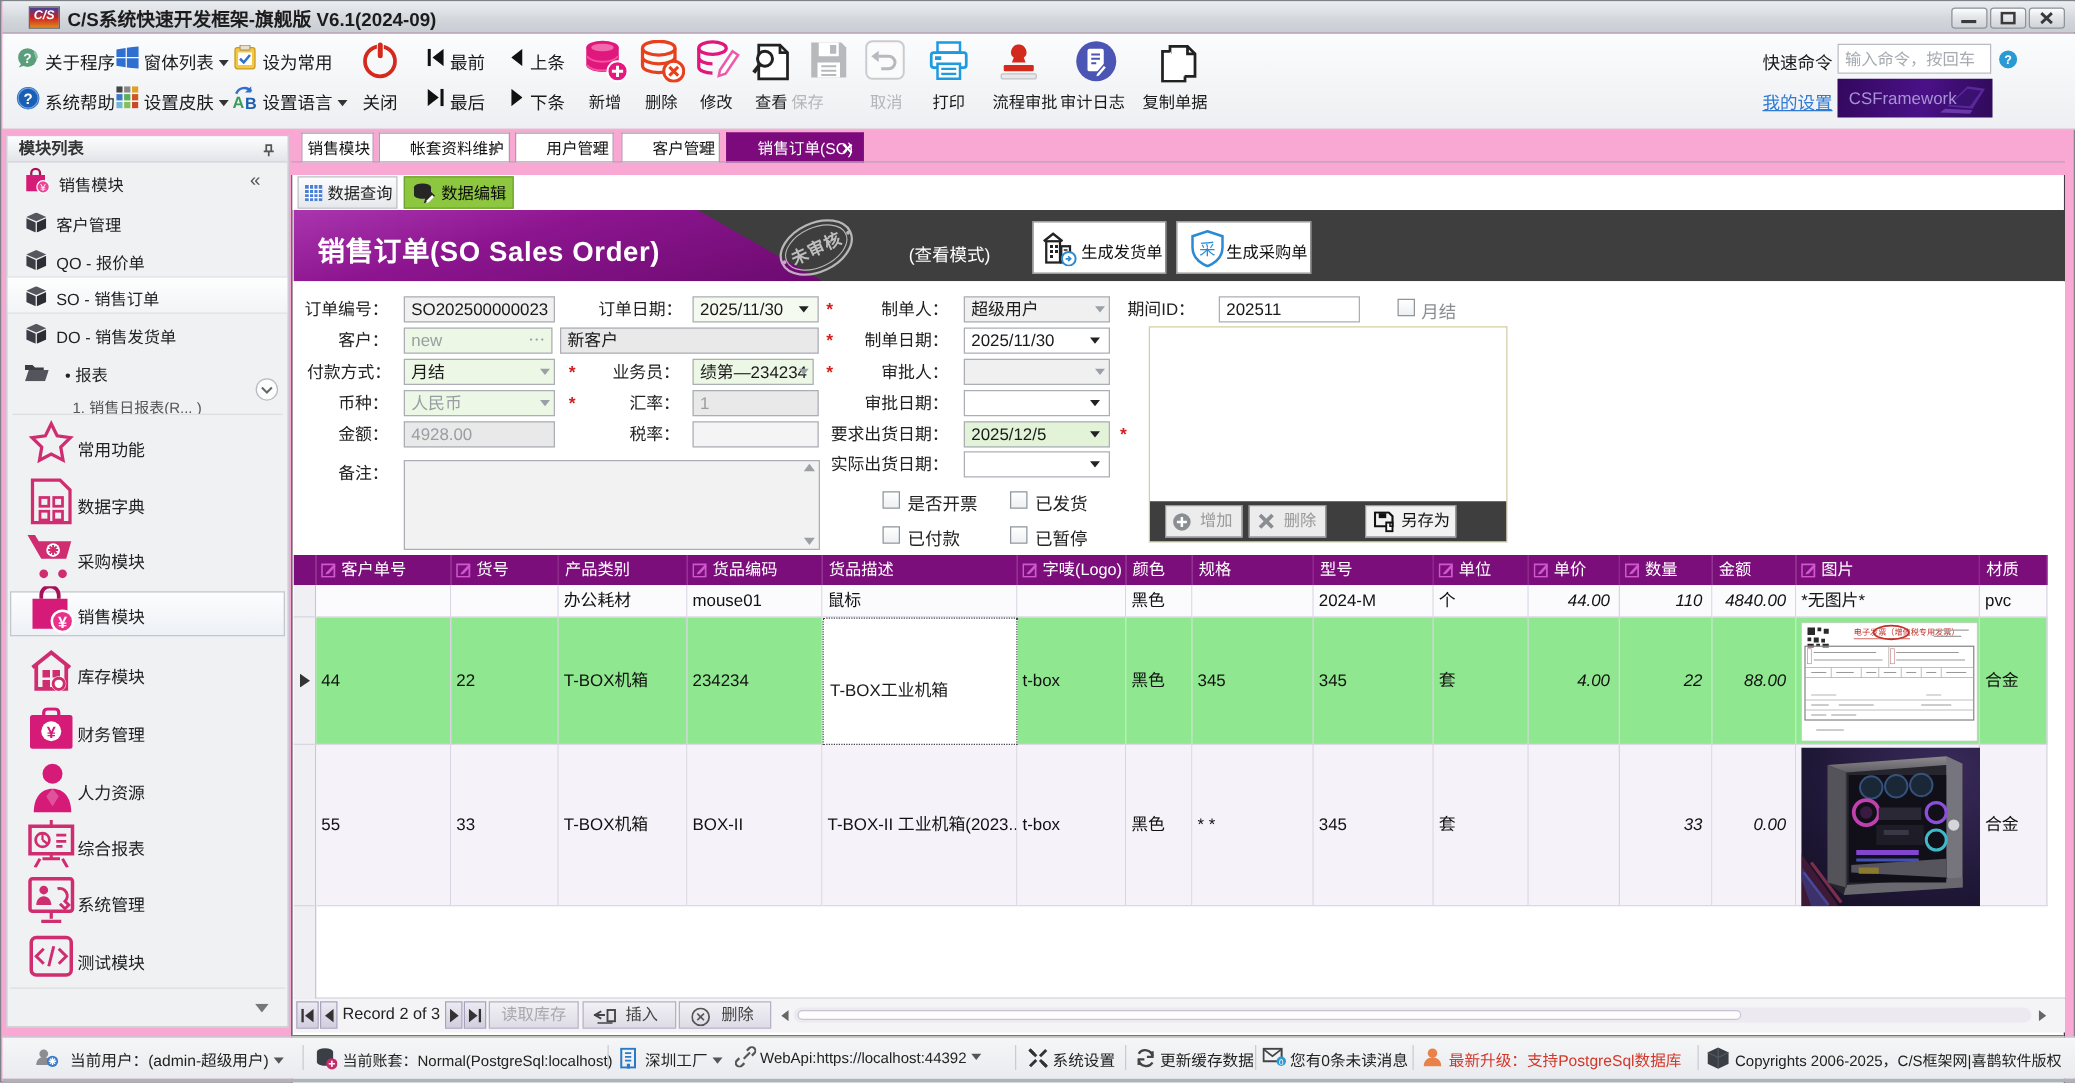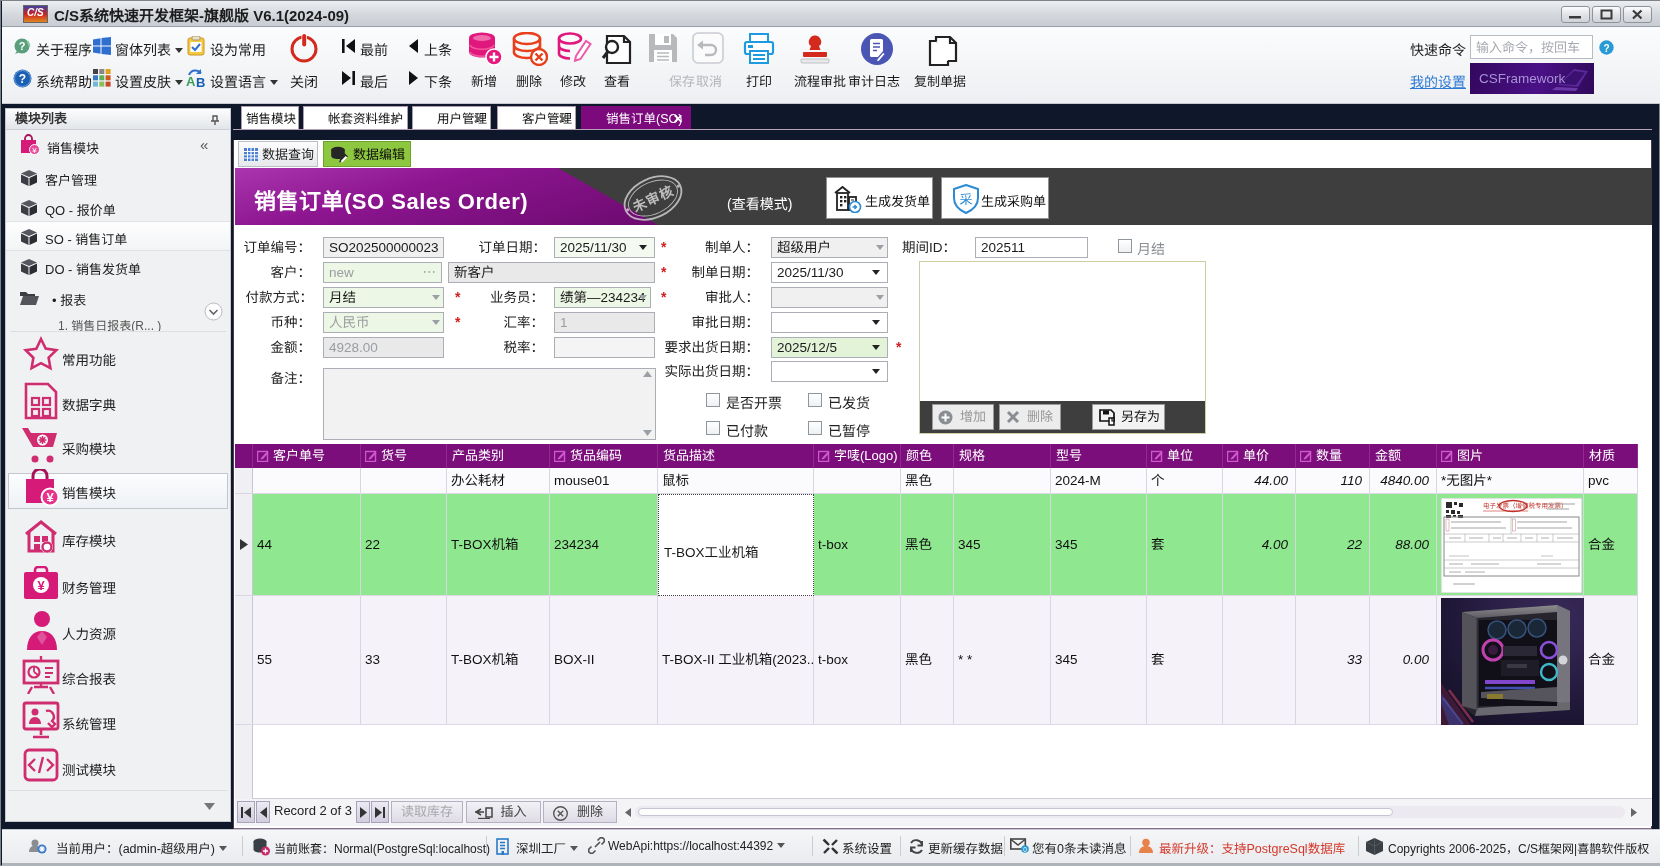--- a/index.html
+++ b/index.html
@@ -1,18 +1,18 @@
 <!DOCTYPE html>
 <html lang="zh-CN"><head>
 <meta charset="utf-8">
 <style>
 *{margin:0;padding:0;box-sizing:border-box;}
 html,body{width:1660px;height:866px;overflow:hidden;}
 body{font-family:"Liberation Sans",sans-serif;font-size:13px;color:#1a1a1a;background:#c3c8cf;}
-#app{position:absolute;left:0;top:0;width:1660px;height:866px;border:1px solid #7e838a;background:#0f172a;}
+#app{position:absolute;left:0;top:0;width:1660px;height:866px;border:1px solid #7e838a;background:#f9a8d4;}
 .abs{position:absolute;}
 svg{display:block;}
 
 #titlebar{position:absolute;left:1px;top:0;width:1658px;height:26px;background:linear-gradient(#eceef1,#d4d8dd 55%,#c8ccd3);border-bottom:1px solid #9aa0a8;}
 #titlebar .title{position:absolute;left:52px;top:3px;font-size:15px;font-weight:bold;color:#1c1c1c;}
 #logo{position:absolute;left:21px;top:4px;width:25px;height:18px;background:linear-gradient(180deg,#4040a0 0%,#cc2020 50%,#e08820 100%);border:1px solid #666;}
 #logo span{position:absolute;left:3px;top:1px;font-size:10px;font-weight:bold;color:#fff;font-style:italic;letter-spacing:0;}
 .winbtn{position:absolute;top:5px;width:29px;height:17px;background:linear-gradient(#fdfdfe,#e3e5e9 45%,#d0d3d8);border:1px solid #8f949b;border-radius:3px;}
 
 #toolbar{position:absolute;left:1px;top:26px;width:1658px;height:77px;background:linear-gradient(#fbfcfd,#edeff2);border-bottom:1px solid #c6cad0;}
@@ -213,21 +213,21 @@
         <path d="M8 19.5 L3 26" stroke="#222" stroke-width="3"></path>
       </svg>
     <div class="tb-lbl" style="left:602px;top:44px;">查看</div>
     <svg class="abs" style="left:645px;top:5px;" width="32" height="32" viewBox="0 0 32 32">
         <path d="M2 2 H26 L30 6 V30 H2 Z" fill="#b7b9bd"></path>
         <rect x="8" y="2" width="16" height="11" fill="#fff"></rect>
         <rect x="17" y="4" width="5" height="7" fill="#b7b9bd"></rect>
         <rect x="7" y="18" width="18" height="12" fill="#fff"></rect>
         <path d="M10 21 h12 M10 24.5 h12 M10 28 h12" stroke="#b7b9bd" stroke-width="1.6"></path>
       </svg>
-    <div class="tb-lbl dis" style="left:667px;top:44px;">保存</div>
+    <div class="tb-lbl dis" style="left:631px;top:44px;">保存</div>
     <svg class="abs" style="left:690px;top:5px;" width="32" height="32" viewBox="0 0 32 32">
         <rect x="1" y="1" width="30" height="30" rx="5" fill="#fbfbfc" stroke="#c9ccd1" stroke-width="1.6"></rect>
         <path d="M11 13 h8 a5 5 0 0 1 0 10 h-6" fill="none" stroke="#b7b9bd" stroke-width="2.4"></path>
         <path d="M11 8.5 v9 l-6-4.5 Z" fill="#b7b9bd"></path>
       </svg>
     <div class="tb-lbl dis" style="left:694px;top:44px;">取消</div>
     <svg class="abs" style="left:740px;top:5px;" width="34" height="34" viewBox="0 0 34 34">
         <rect x="8" y="2" width="18" height="8" fill="#fff" stroke="#1e9ae0" stroke-width="2"></rect>
         <rect x="3" y="10" width="28" height="12" rx="2" fill="#fff" stroke="#1e9ae0" stroke-width="2.2"></rect>
         <rect x="6" y="13" width="5" height="3" fill="#1e9ae0"></rect>

